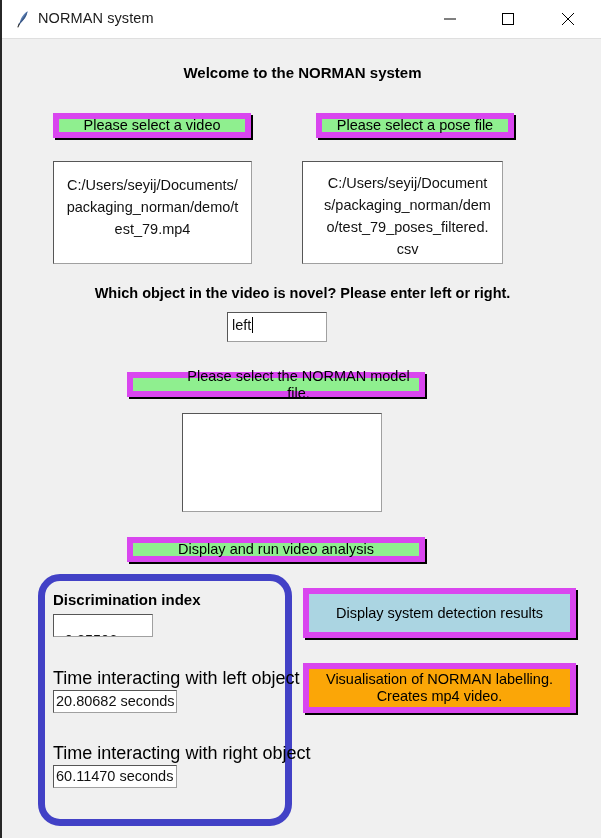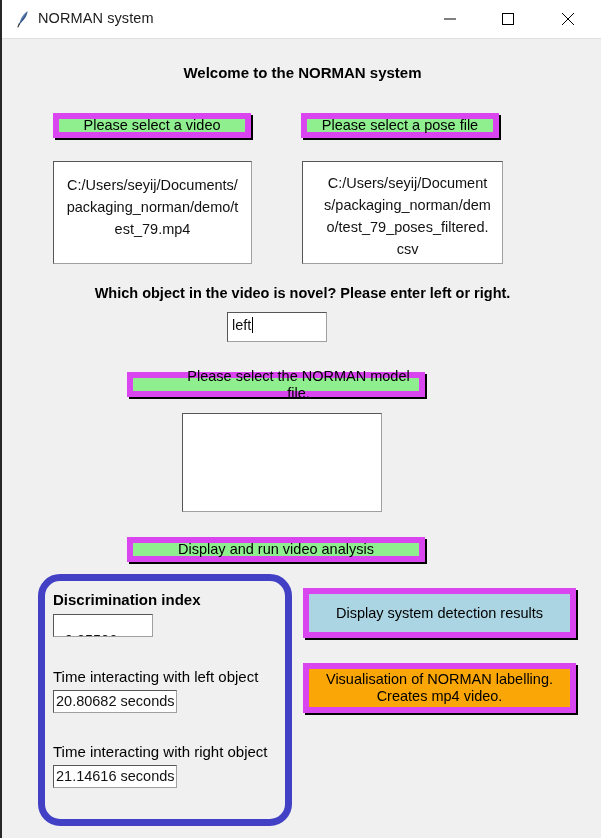--- a/index.html
+++ b/index.html
@@ -89,29 +89,29 @@
     border-top-color: #565656;
     border-left-color: #565656;
     font-size: 14.5px;
     color: #111111;
     overflow: hidden;
   }
 
   .label {
     position: absolute;
     color: #000000;
-    font-size: 15px;
+    font-size: 18px;
     white-space: nowrap;
   }
   .bold { font-weight: bold; }
 
   
   #welcome   { left: 0; width: 601px; text-align: center; top: 64px; font-size: 15px; }
   #btn-video     { left: 51px;  top: 113px;  width: 198px; height: 25px; }
-  #btn-pose      { left: 299px; top: 113px;  width: 198px; height: 25px; }
+  #btn-pose      { left: 314px; top: 113px;  width: 198px; height: 25px; }
 
   #path-video {
     left: 51px; top: 161px; width: 199px; height: 103px;
     padding: 12px 10px 0 10px;
     text-align: center;
     line-height: 1.52;
     word-break: break-all;
   }
   #path-pose {
     left: 300px; top: 161px; width: 201px; height: 103px;
@@ -216,21 +216,21 @@
 
   <div id="results-panel"></div>
 
   <div class="label bold" id="lbl-di">Discrimination index</div>
   <div class="tkentry" id="val-di"> -0.35506 au</div>
 
   <div class="label" id="lbl-left">Time interacting with left object</div>
   <div class="tkentry" id="val-left">20.80682 seconds</div>
 
   <div class="label" id="lbl-right">Time interacting with right object</div>
-  <div class="tkentry" id="val-right">21.14616 seconds</div>
+  <div class="tkentry" id="val-right">60.11470 seconds</div>
 
   <div class="tkbutton blue" id="btn-display">Display system detection results</div>
   <div class="tkbutton orange" id="btn-visualise">
     <div>
       <div>Visualisation of NORMAN labelling.</div>
       <div>Creates mp4 video.</div>
     </div>
   </div>
 
 </div>

